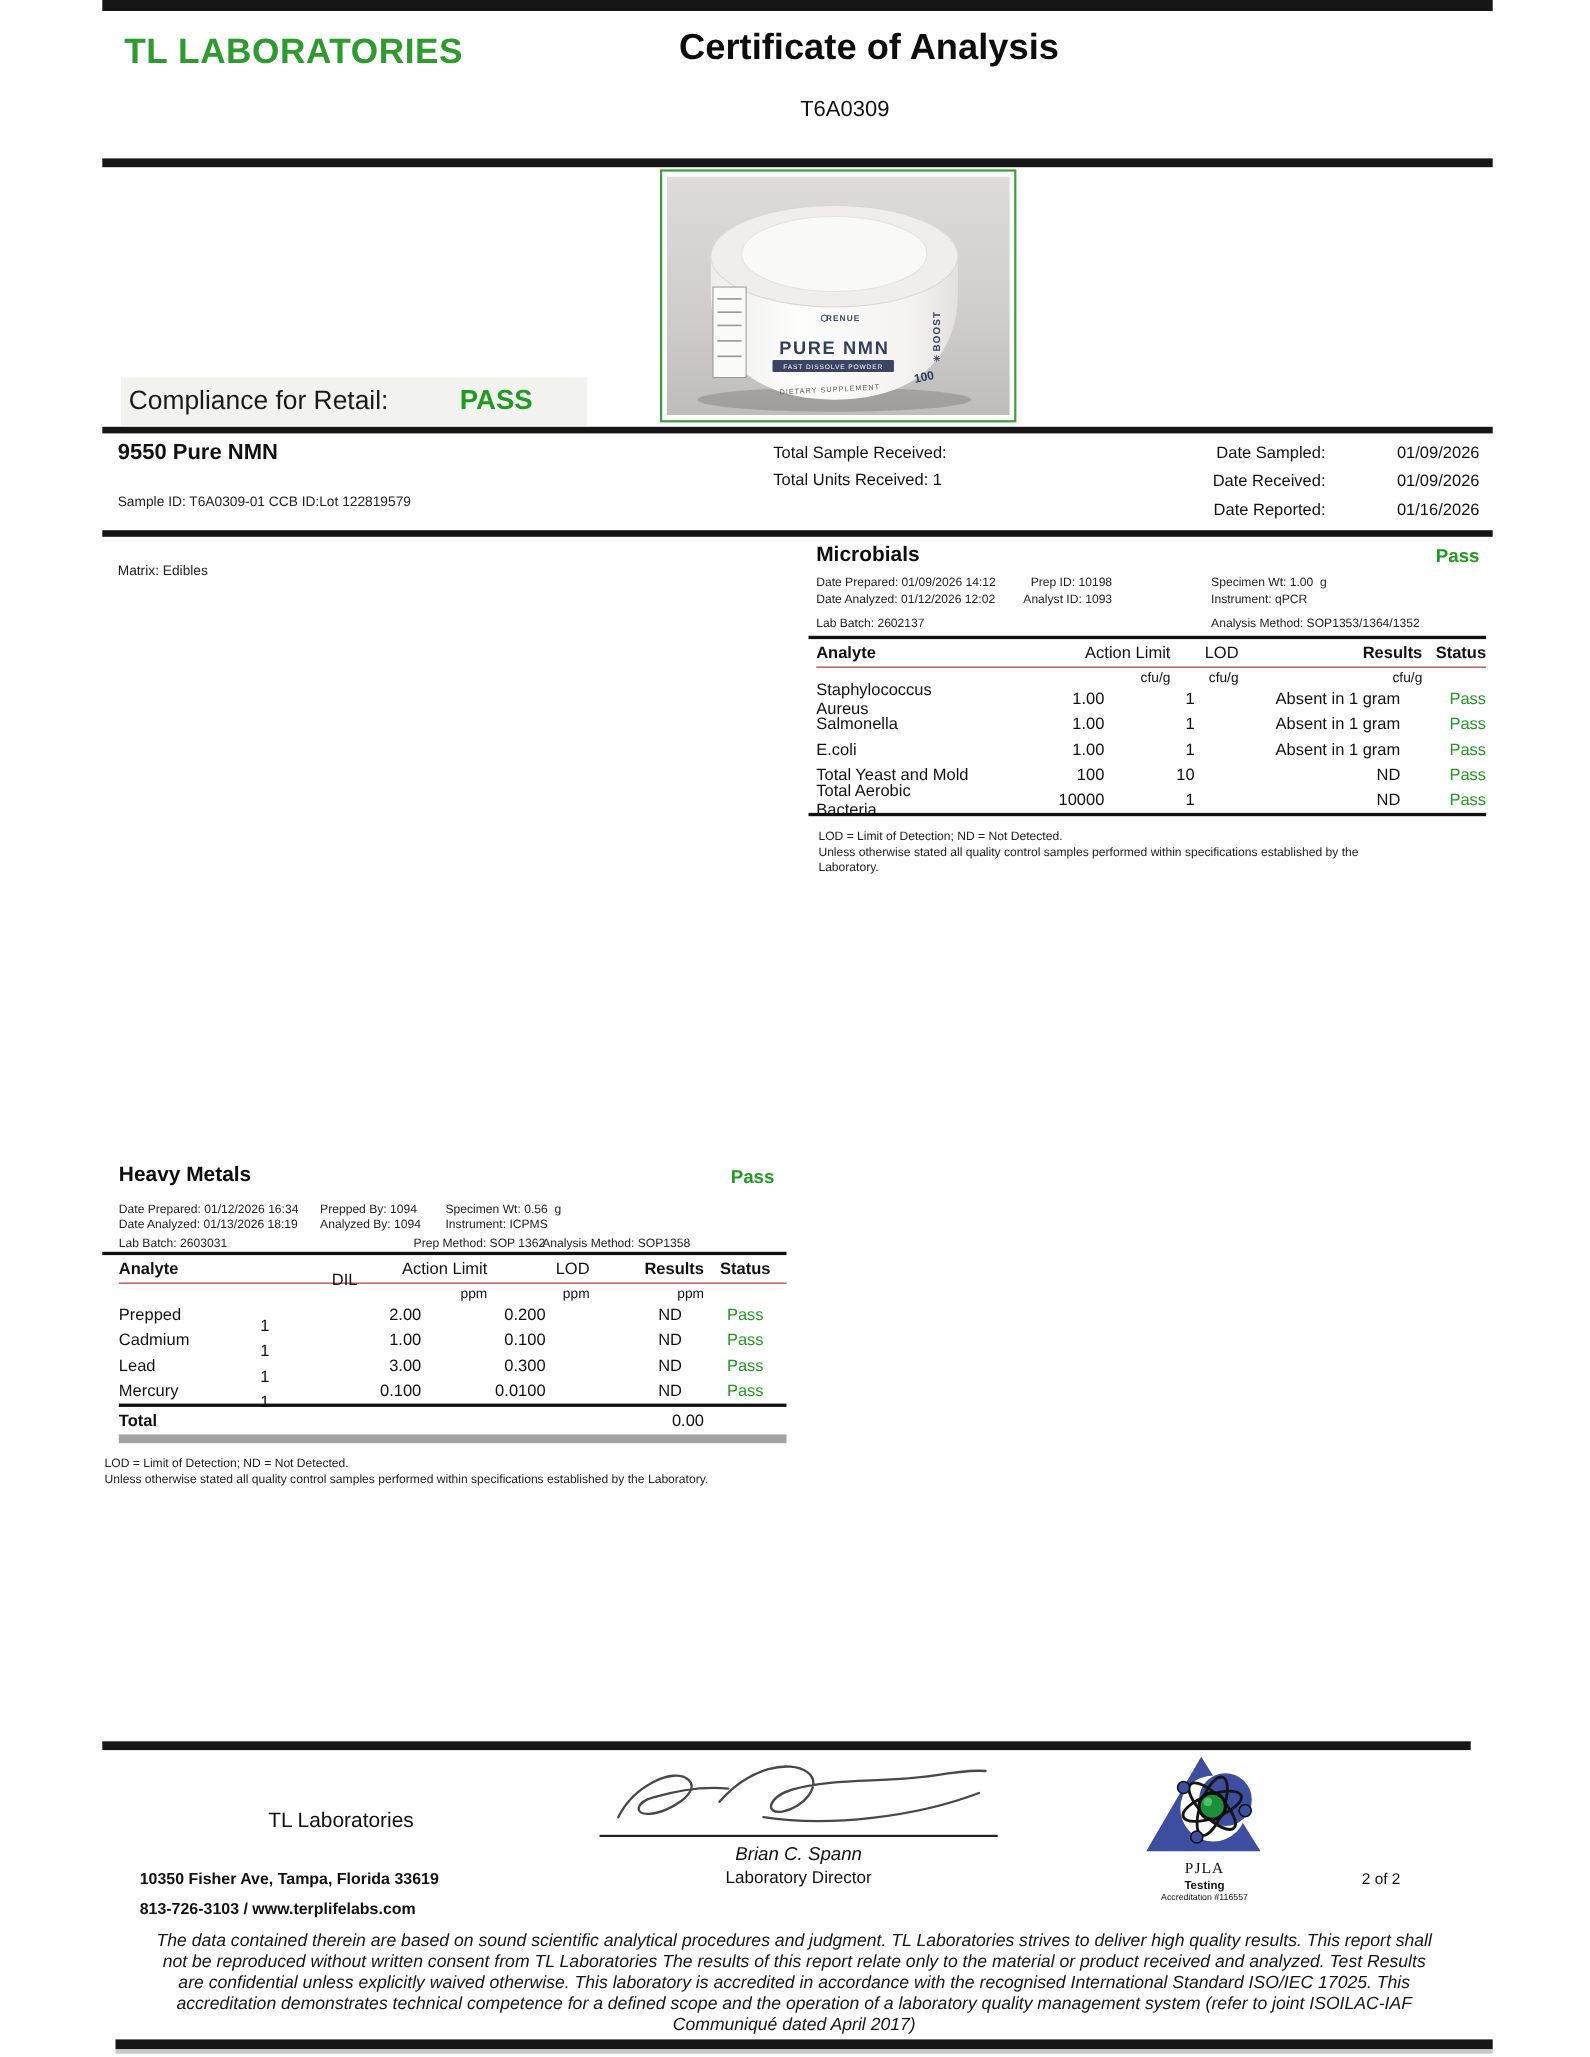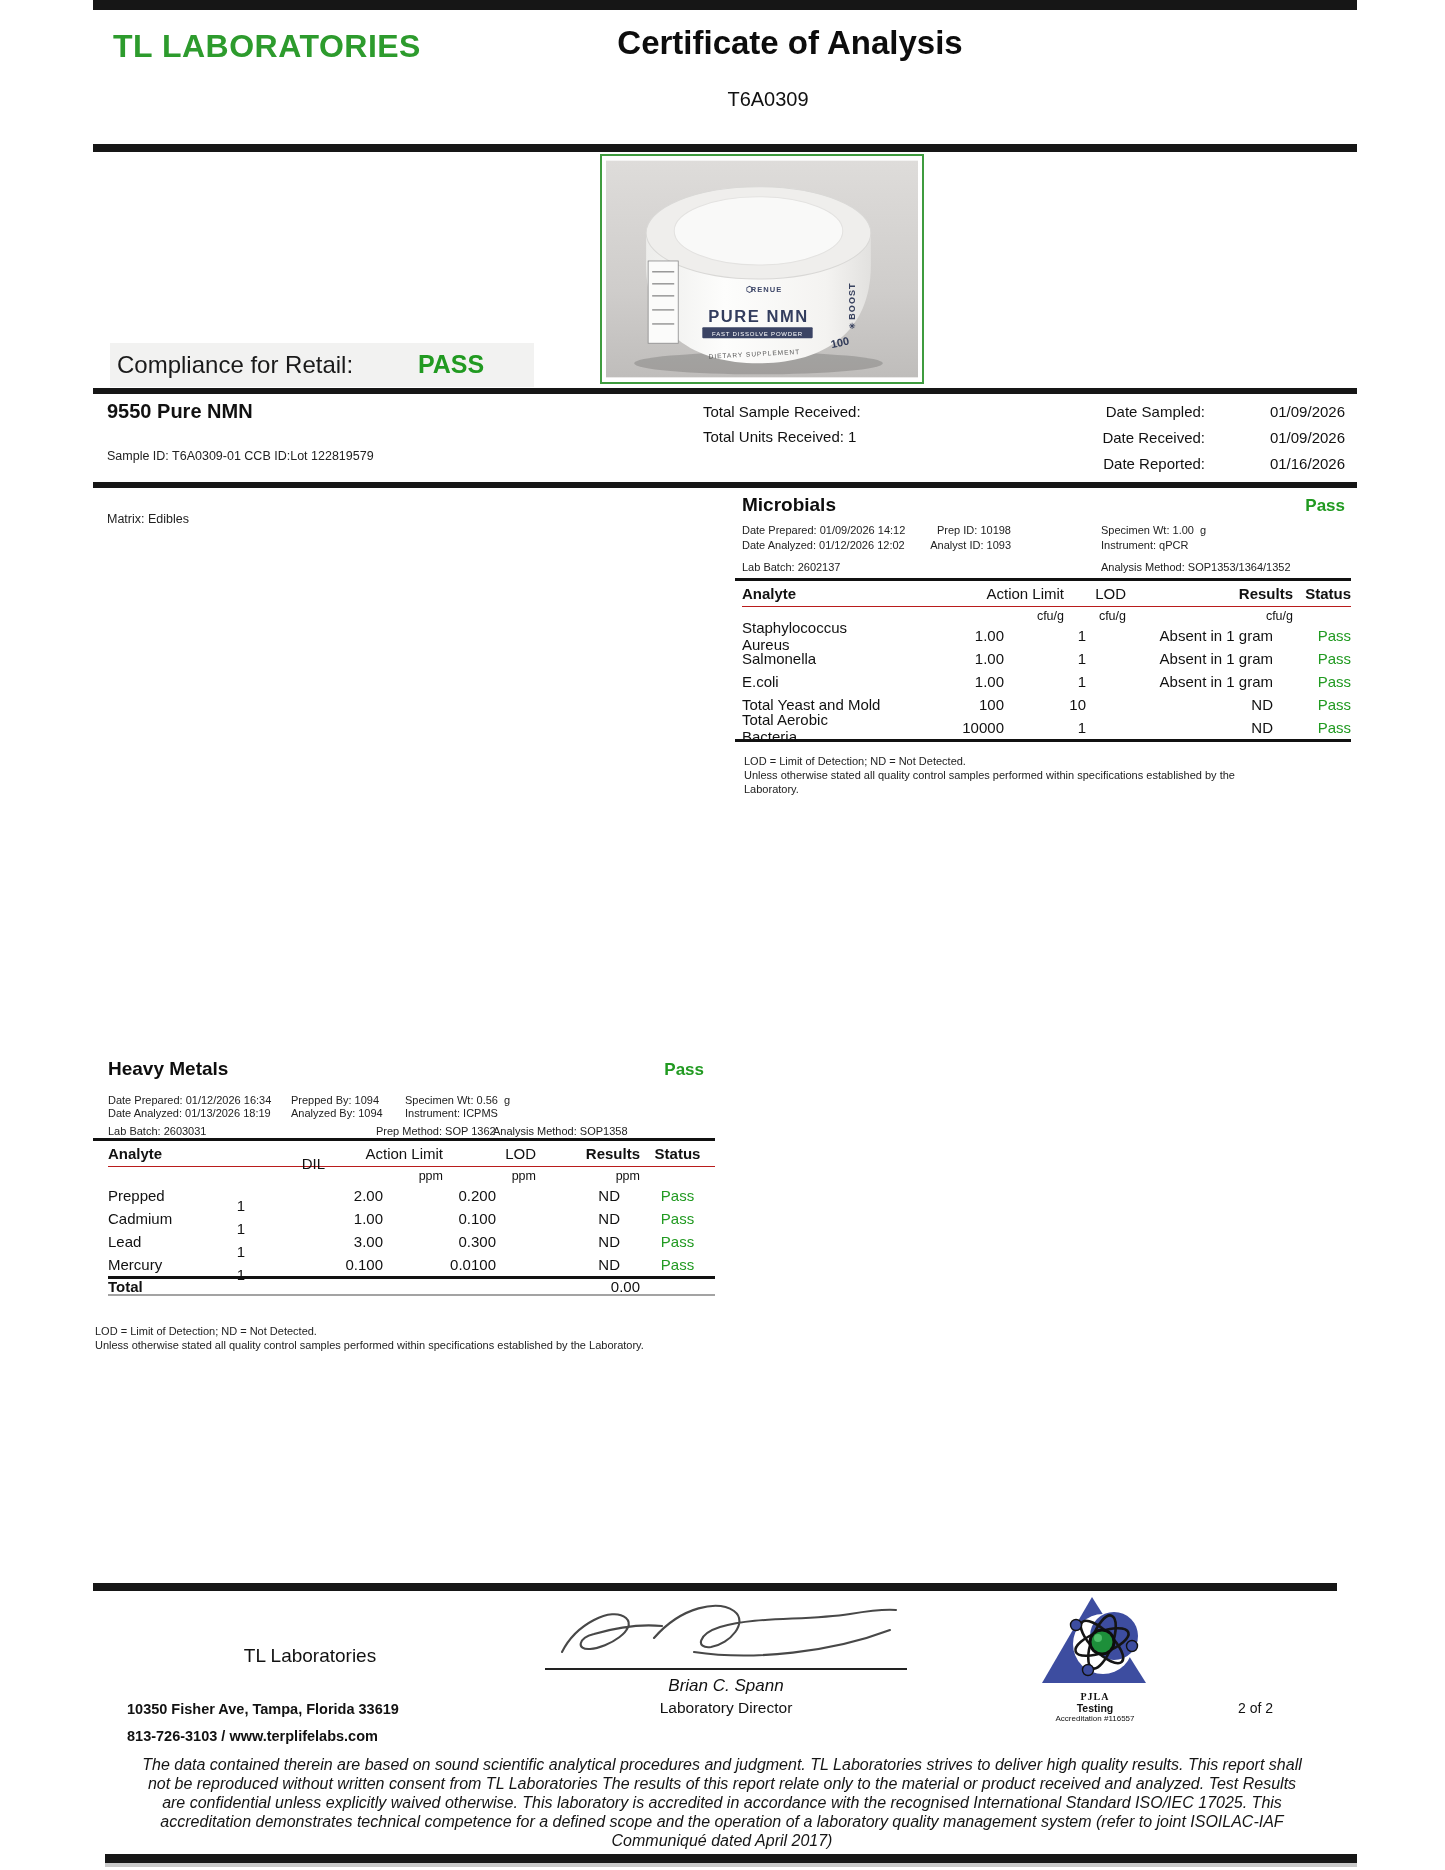--- a/index.html
+++ b/index.html
@@ -70,35 +70,35 @@
   .sec-heavy .sec-pass { right:11px; }
   .h-meta { position:absolute; left:15px; top:36px; width:607px; height:52px; }
   .h-table { position:absolute; left:0; top:80px; width:622px; border-top:3px solid #111; padding-left:15px; }
   .hc-analyte { flex:1; text-align:left; }
   .hc-dil { width:45px; text-align:right;margin-top:19px; }
   .hc-action { width:118px; text-align:right; }
   .hc-lod { width:93px; text-align:right; }
   .hc-results { width:104px; text-align:right; }
   .hc-status { width:75px; text-align:center; }
   .t-head .hc-analyte, .t-head .hc-results, .t-head .hc-status { font-weight:bold; }
-  .t-total { display:flex; height:20px; align-items:center; font-size:15px; border-top:3px solid #111; border-bottom:2px solid #a3a3a3; }
+  .t-total { display:flex; height:36px; align-items:center; font-size:15px; border-top:3px solid #111; border-bottom:8px solid #a3a3a3; }
   .t-total .hc-analyte { font-weight:bold; }
   .h-fns { position:absolute; left:2px; top:266px; font-size:11px; line-height:14px; color:#222; }
 
   
   .f-rule { left:93px; top:1583px; width:1244px; height:8px; }
   .f-lab { left:160px; top:1645px; width:300px; text-align:center; font-size:19px; }
   .f-addr1 { left:127px; top:1701px; font-size:14.5px; font-weight:bold; }
   .f-addr2 { left:127px; top:1728px; font-size:14.5px; font-weight:bold; }
   .sig-box { left:545px; top:1594px; width:362px; height:76px; }
   .sig-line { left:545px; top:1668px; width:362px; height:2px; background:#222; }
   .f-signer { left:548px; top:1676px; width:356px; text-align:center; font-size:17px; font-style:italic; }
   .f-signer-title { left:548px; top:1699px; width:356px; text-align:center; font-size:15.5px; }
   .pjla-box { left:1035px; top:1594px; width:120px; text-align:center; }
-  .pjla-name { font-family:"Liberation Serif", serif; font-size:10px; font-weight:bold; letter-spacing:1px; margin-top:1px; }
+  .pjla-name { font-family:"Liberation Serif", serif; font-size:14px; font-weight:normal; letter-spacing:1px; margin-top:1px; }
   .pjla-sub { font-size:10.5px; font-weight:bold; }
   .pjla-accr { font-size:8px; }
   .f-page { left:1238px; top:1700px; font-size:14px; }
   .disclaimer { left:142px; top:1755px; width:1160px; text-align:center; font-size:16px; font-style:italic; line-height:19px; color:#151515; }
   .top-bar { left:93px; top:0; width:1264px; height:10px; }
   .bottom-bar { left:105px; top:1854px; width:1252px; height:9px; }
   .bottom-bar-shadow { left:105px; top:1863px; width:1252px; height:4px; background:#c9c9c9; }
 </style>
 </head>
 <body>

